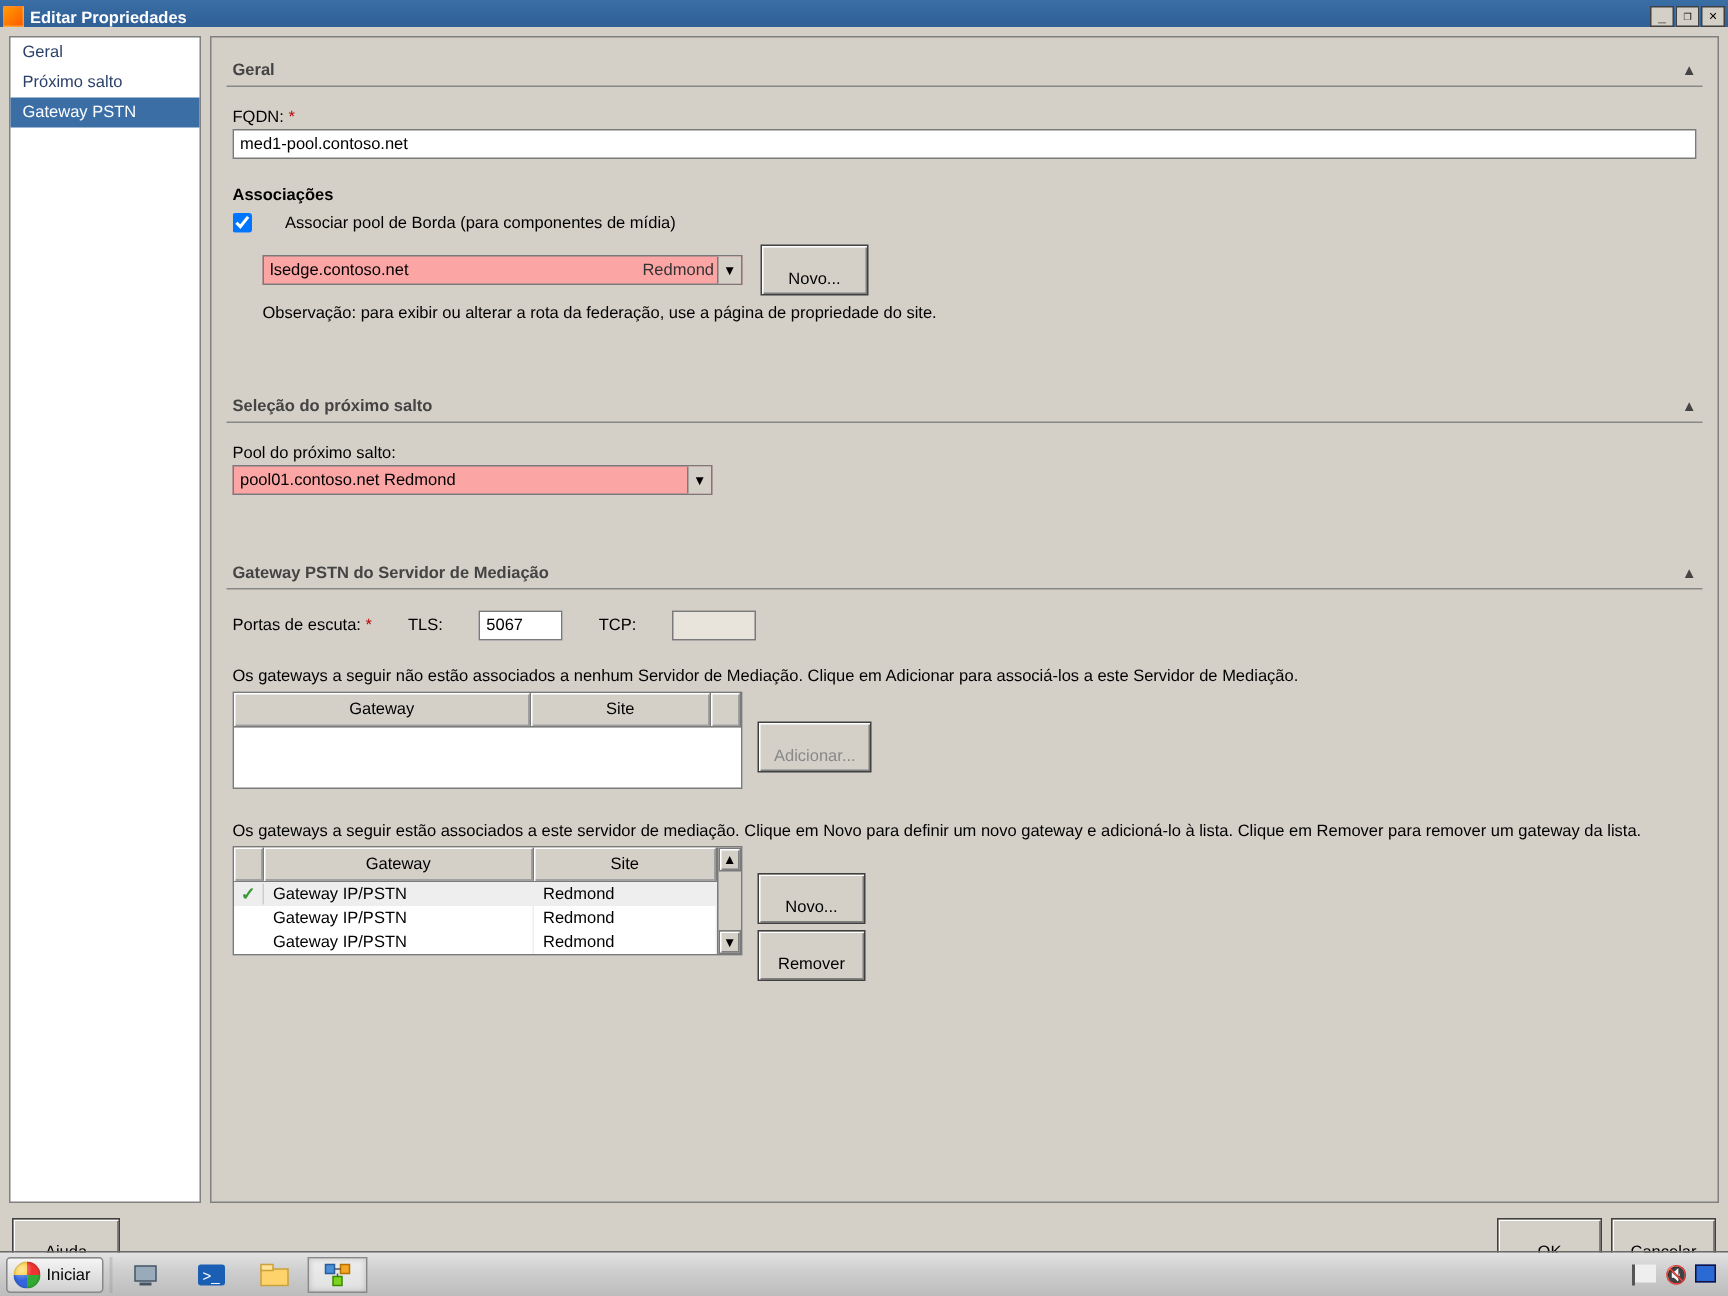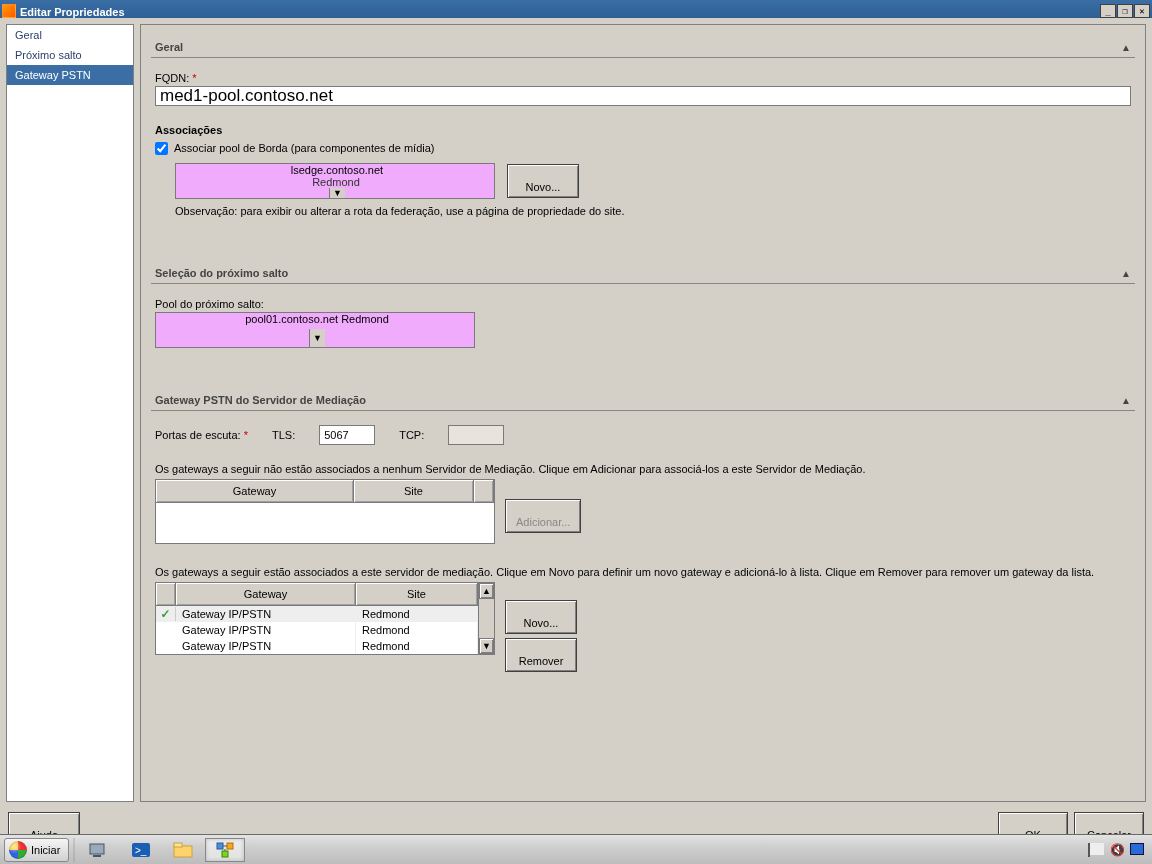--- a/index.html
+++ b/index.html
@@ -79,33 +79,32 @@
 .section-body { padding: 14px 4px 4px 4px; }
 .field-label { margin-bottom: 2px; color:#000; }
 .req { color: #c00000; }
 .textinput {
   width: 100%;
   height: 20px;
   border: 1px solid #7a7a7a;
   background: #fff;
   padding: 2px 4px;
   font-family: inherit;
-  font-size: 17px;
+  font-size: 11px;
 }
 .sub-label-bold { font-weight: bold; margin-top: 18px; margin-bottom: 6px; }
-.checkbox-row { display:flex; gap:6px; margin-bottom:8px; }
+.checkbox-row { display:flex; align-items:center; gap:22px; margin-bottom:8px; }
 .checkbox-row input { width:13px; height:13px; }
 .edge-row { display:flex; gap:12px; align-items:center; margin-left:20px; }
 .combo {
   display:flex; align-items:center;
   border: 1px solid #7a7a7a;
-  background:#f0abfc;
-  height:36px;
+  background:#fca5a5;
+  height:20px;
   padding: 0 0 0 4px;
-  flex-direction: column;
 }
 .combo .combo-text { flex:1; }
 .combo .combo-right { padding-right:2px; color:#333; }
 .combo .combo-btn {
   width:16px; height:18px;
   background:#d4d0c8;
   border-left:1px solid #7a7a7a;
   display:flex; align-items:center; justify-content:center;
   font-size:9px;
 }

